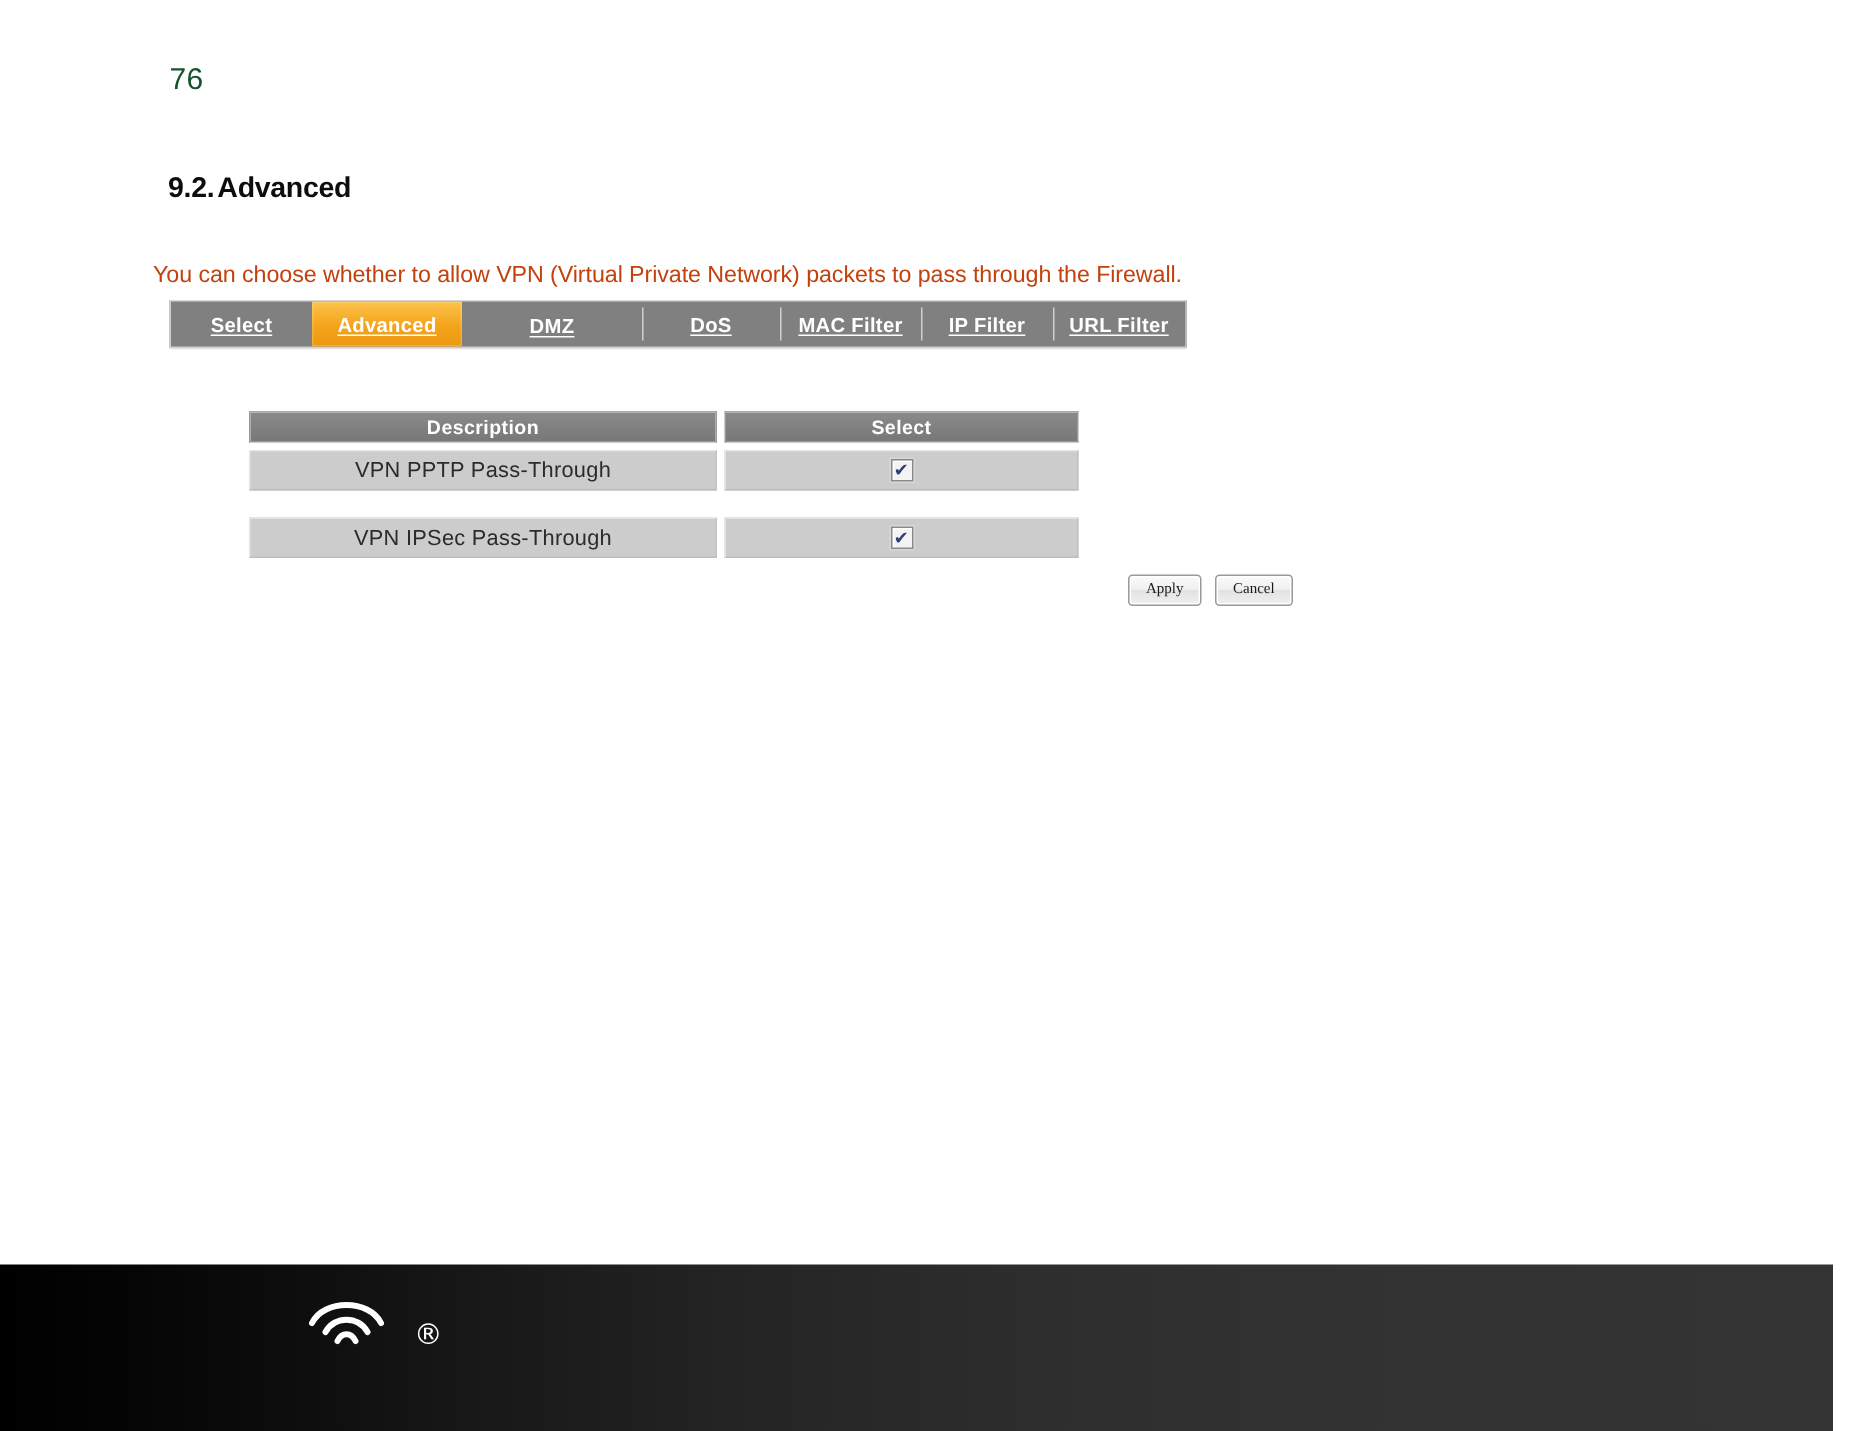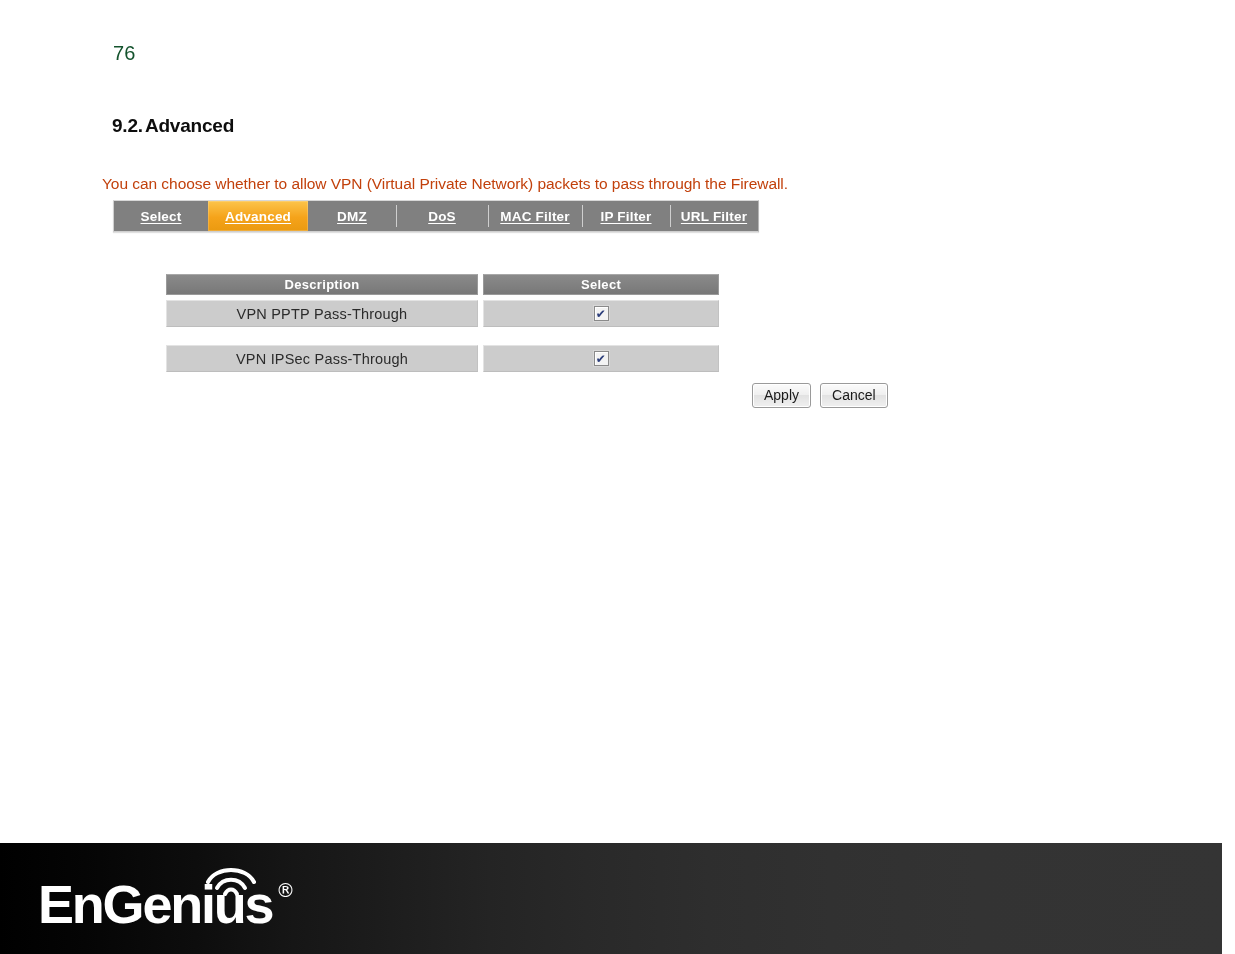--- a/index.html
+++ b/index.html
@@ -90,21 +90,21 @@
     background: #cfcfcf;
   }
   .tab.active {
     background: #f6a71d;
     background: linear-gradient(180deg,#fcc44b 0%, #f5a31a 55%, #eb9a10 100%);
     color: #ffffff;
     box-shadow: inset 0 0 0 1px rgba(255,255,255,0.18);
   }
   .tab-enable   { width: 94px; padding: 0; }
   .tab-advanced { width: 100px; padding: 0; }
-  .tab-dmz      { width: 88px; padding: 0; }
+  .tab-dmz      { width: 88px; padding: 16px; }
   .tab-dos      { width: 92px; padding: 0; }
   .tab-mac      { width: 94px; padding: 0; }
   .tab-ip       { width: 88px; padding: 0; }
   .tab-url      { width: 88px; padding: 0; }
 
   
   .settings-table {
     position: absolute;
     left: 166px;
     top: 274px;
@@ -169,22 +169,22 @@
 
   
   .actions {
     position: absolute;
     left: 752px;
     top: 383px;
     display: flex;
     gap: 9px;
   }
   .btn {
-    font-family: Liberation Sans, sans-serif;
-    font-size: 14px;
+    font-family: Liberation Serif, serif;
+    font-size: 10px;
     color: #1a1a1a;
     background: linear-gradient(180deg,#fbfbfb 0%, #efefef 48%, #e2e2e2 50%, #f0f0f0 100%);
     border: 1px solid #9a9a9a;
     border-radius: 3px;
     padding: 3px 11px 4px 11px;
     cursor: pointer;
     box-shadow: inset 0 0 0 1px #ffffff;
     line-height: 1.15;
   }
 
@@ -310,16 +310,15 @@
   <button class="btn">Cancel</button>
 </div>
 
 <div class="footer">
   <div class="logo">
     <svg class="wifi" viewBox="0 0 54 36" xmlns="http://www.w3.org/2000/svg">
       <path d="M4 21 C12 5, 42 5, 50 21" stroke="#ffffff" stroke-width="4" fill="none" stroke-linecap="round"></path>
       <path d="M13 27 C19 16, 35 16, 41 27" stroke="#ffffff" stroke-width="4" fill="none" stroke-linecap="round"></path>
       <path d="M21 33 C24 27, 30 27, 33 33" stroke="#ffffff" stroke-width="4" fill="none" stroke-linecap="round"></path>
     </svg>
-    <div class="logo-text">EnGenius</div>
     <div class="logo-reg">®</div>
   </div>
 </div>
 
 </body></html>

